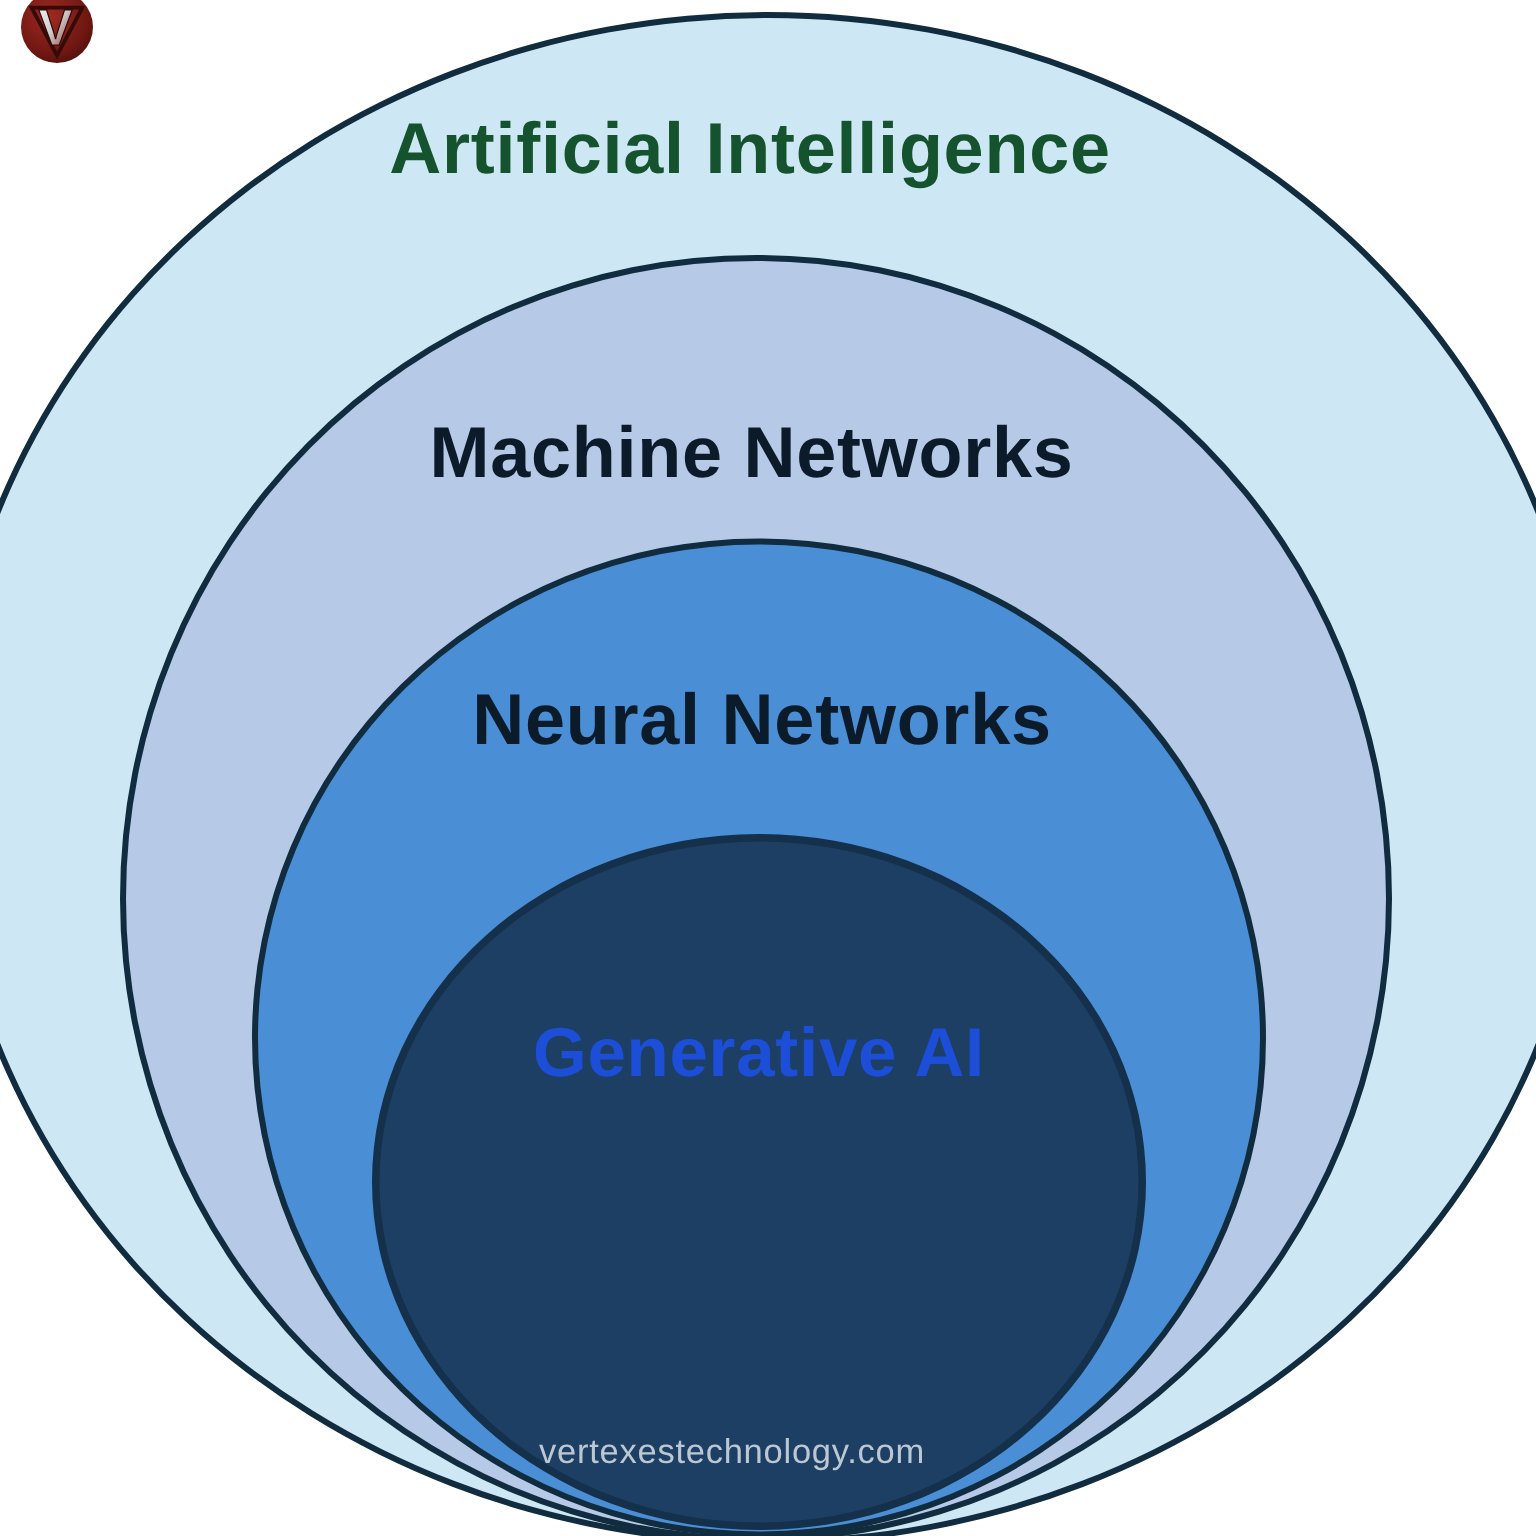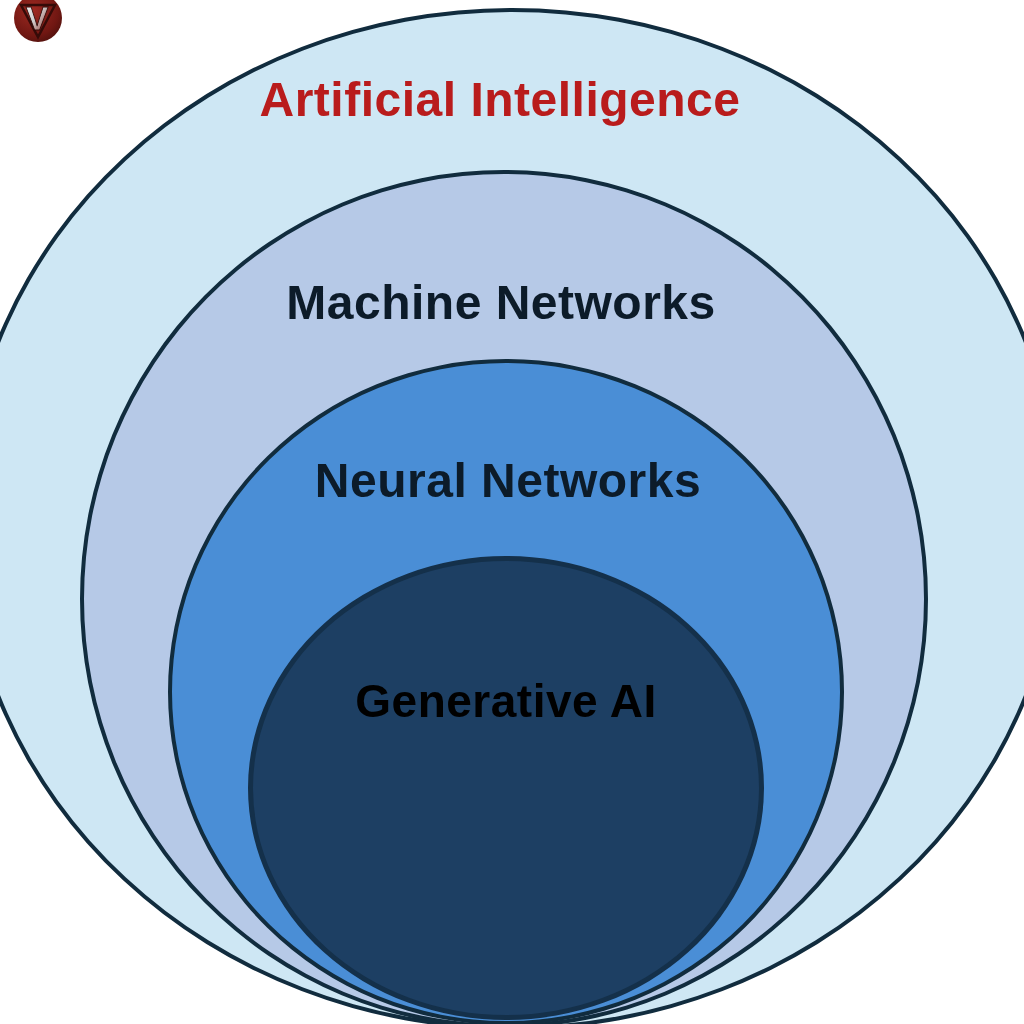--- a/index.html
+++ b/index.html
@@ -61,28 +61,29 @@
 <div class="canvas">
 
   <div class="ring ring-ai" style="background: rgb(206, 231, 244);"></div>
 
   <div class="ring ring-ml" style="background: rgb(182, 201, 231);"></div>
 
   <div class="ring ring-nn" style="background: rgb(74, 142, 214);"></div>
 
   <div class="ring ring-gen" style="background: rgb(29, 63, 99); border-color: rgb(20, 48, 74);"></div>
 
-  <div class="ring-label label-ai" style="color: #b91c1c;">Artificial Intelligence</div>
+  <div class="ring-label label-ai" style="color: #14532d;">Artificial Intelligence</div>
 
   <div class="ring-label label-ml" style="color: rgb(12, 27, 41);">Machine Networks</div>
 
   <div class="ring-label label-nn" style="color: rgb(12, 27, 41);">Neural Networks</div>
 
-  <div class="ring-label label-gen" style="color: #000000;">Generative AI</div>
+  <div class="ring-label label-gen" style="color: #1d4ed8;">Generative AI</div>
 
+  <div class="footer-url" style="color: rgb(188, 199, 212);">vertexestechnology.com</div>
 
   <svg class="logo" viewBox="0 0 52 52" aria-hidden="true">
     <defs>
       <radialGradient id="logoCircleGrad" cx="40%" cy="35%" r="75%">
         <stop offset="0%" stop-color="#9e2a22"></stop>
         <stop offset="70%" stop-color="#701712"></stop>
         <stop offset="100%" stop-color="#4a100c"></stop>
       </radialGradient>
       <linearGradient id="logoVGrad" x1="0%" y1="0%" x2="85%" y2="100%">
         <stop offset="0%" stop-color="#f5f5f5"></stop>

